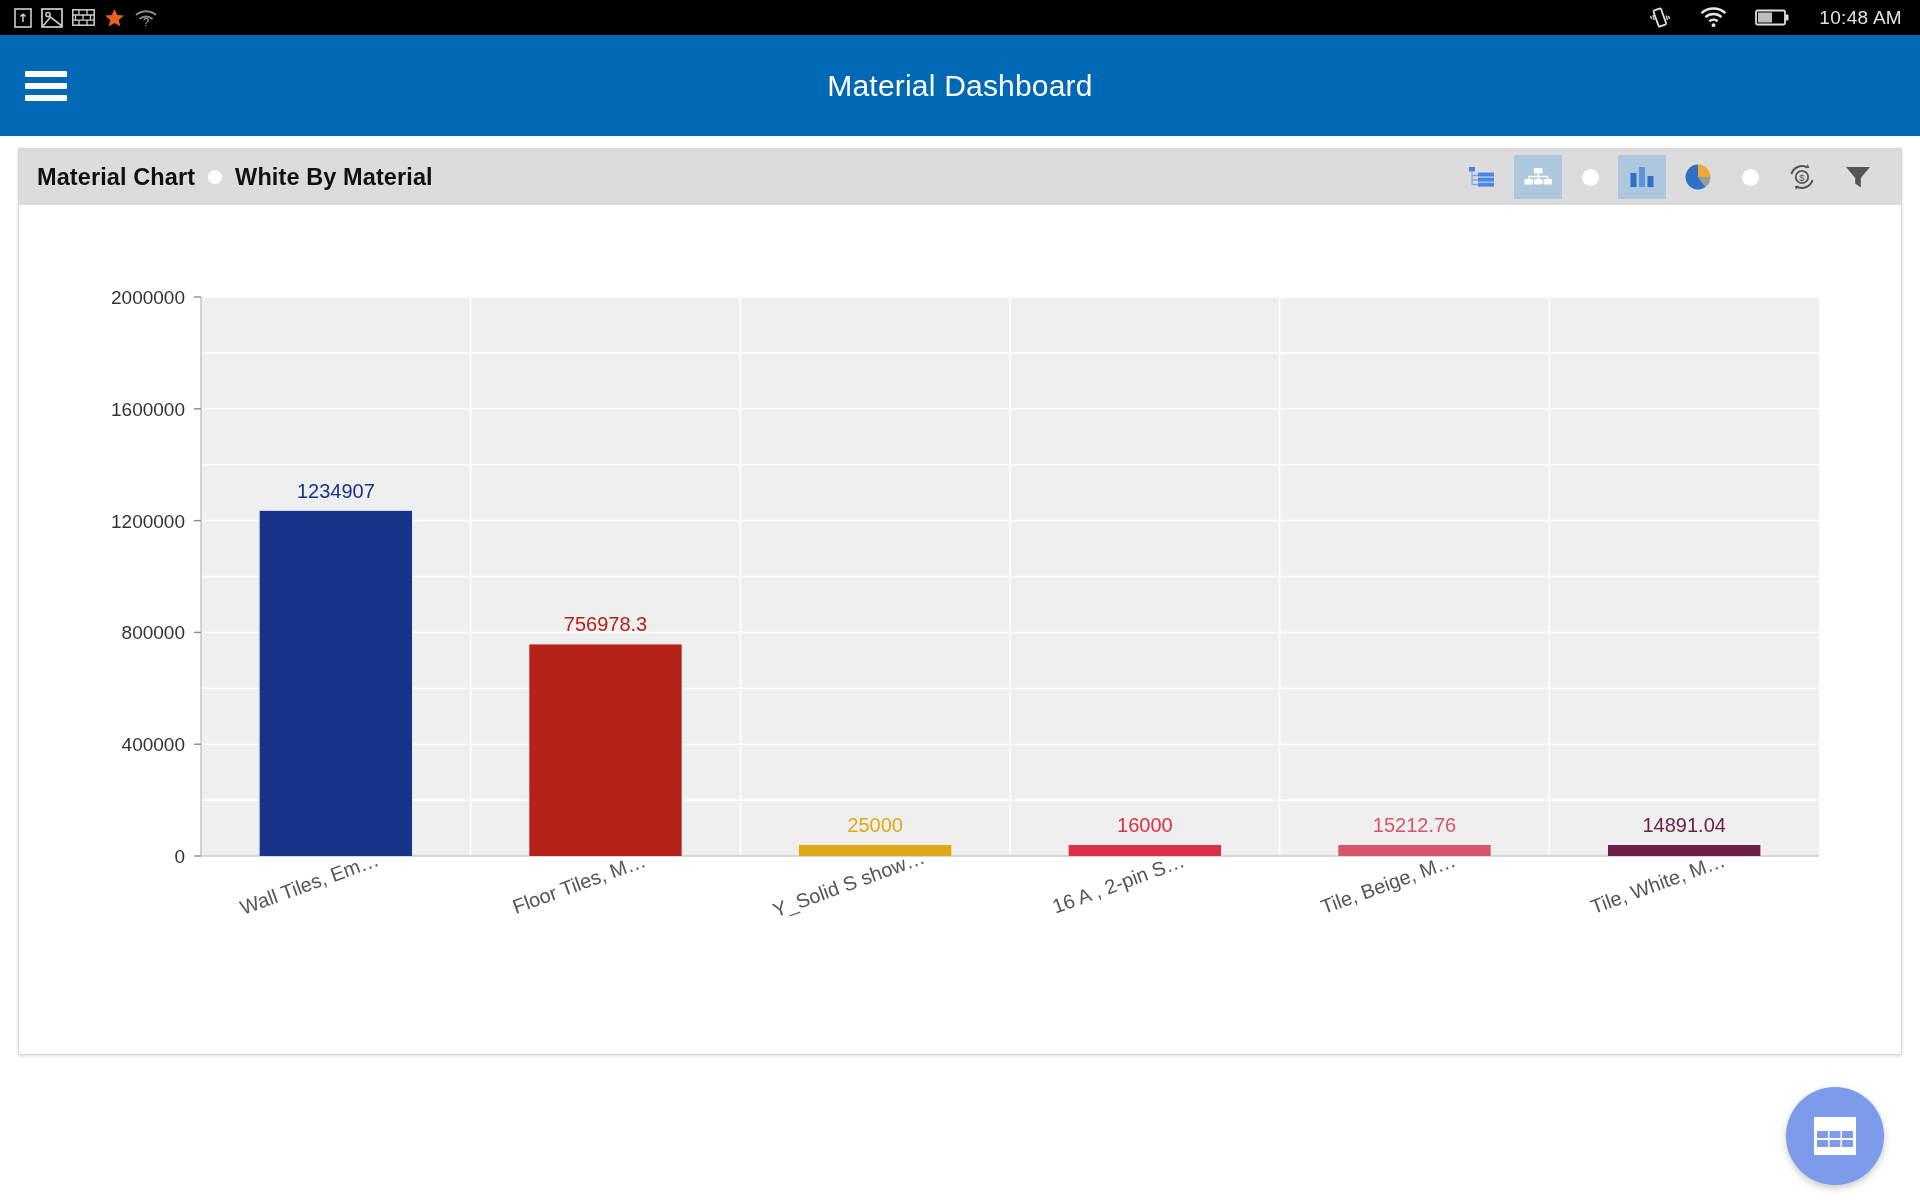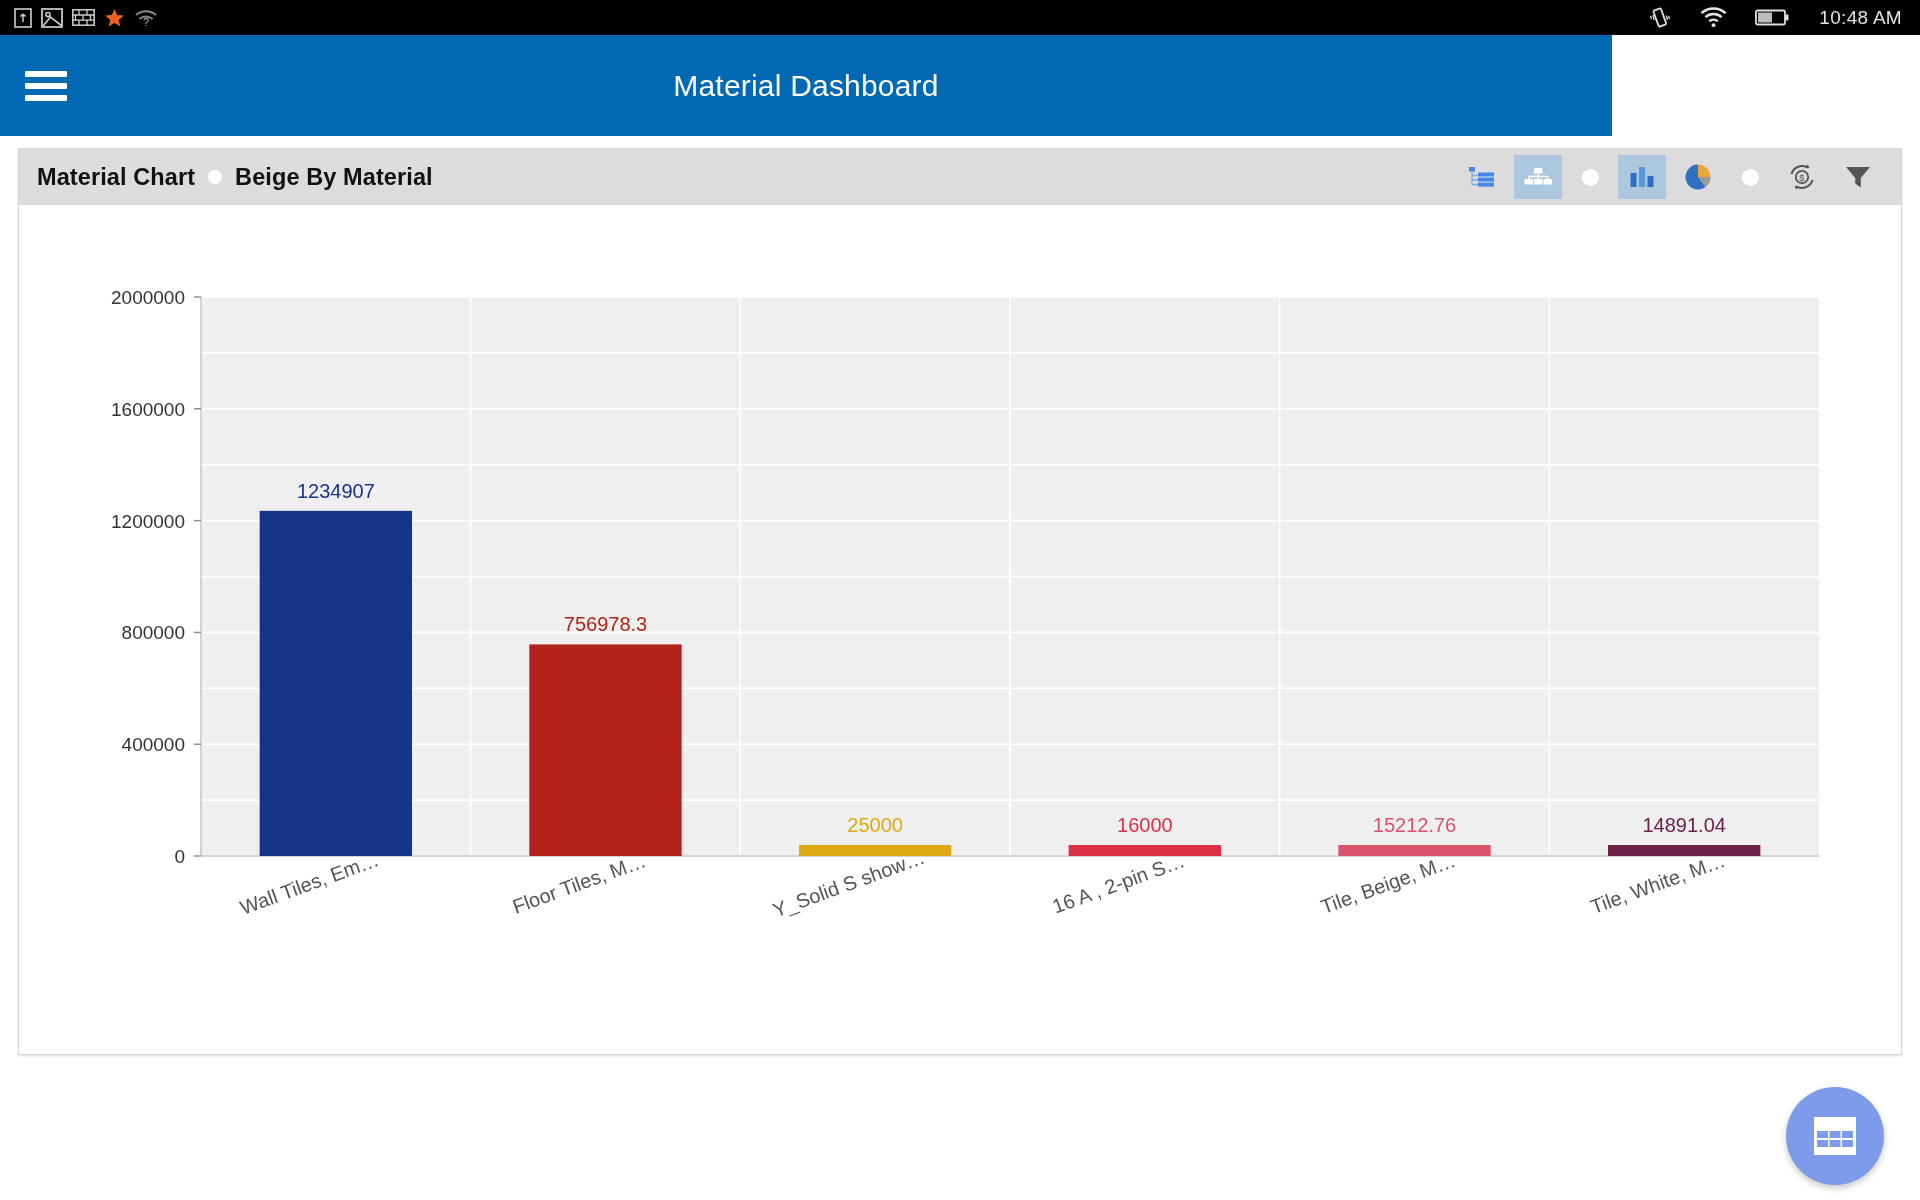--- a/index.html
+++ b/index.html
@@ -27,21 +27,21 @@
   .sb-time {
     color: #e2e2e2; font-size: 19px;
     letter-spacing: .3px;
     font-family: "Liberation Sans", sans-serif;
     padding-left: 2px; padding-right: 4px;
   }
 
   
   .app-bar {
     position: absolute; top: 35px; left: 0;
-    width: 1612px; height: 101px;
+    width: 1920px; height: 101px;
     background: #0168B3;
     display: flex; align-items: center;
   }
   .hamburger {
     margin-left: 25px;
     width: 42px; height: 30px;
     display: flex; flex-direction: column; justify-content: space-between;
     cursor: pointer;
   }
   .hamburger span {
@@ -176,21 +176,21 @@
   </div>
   <div class="app-title">Material Dashboard</div>
 </div>
 
 <div class="card">
 
   <div class="card-header">
     <div class="card-title-group">
       <span class="card-title">Material Chart</span>
       <span class="dot-sep"></span>
-      <span class="card-title">Beige By Material</span>
+      <span class="card-title">White By Material</span>
     </div>
 
     <div class="toolbar">
 
       <div class="tb-btn">
         <svg width="28" height="26" viewBox="0 0 28 26">
           <rect x="1" y="3" width="6" height="4.5" fill="#4886e8"></rect>
           <path d="M4 7.5 V21 M4 11.5 H10 M4 16 H10 M4 20.5 H10" stroke="#7fa8e8" stroke-width="1.3" fill="none"></path>
           <rect x="10" y="8.5" width="16" height="4" fill="#4886e8"></rect>
           <rect x="10" y="13.6" width="16" height="4" fill="#4886e8"></rect>

